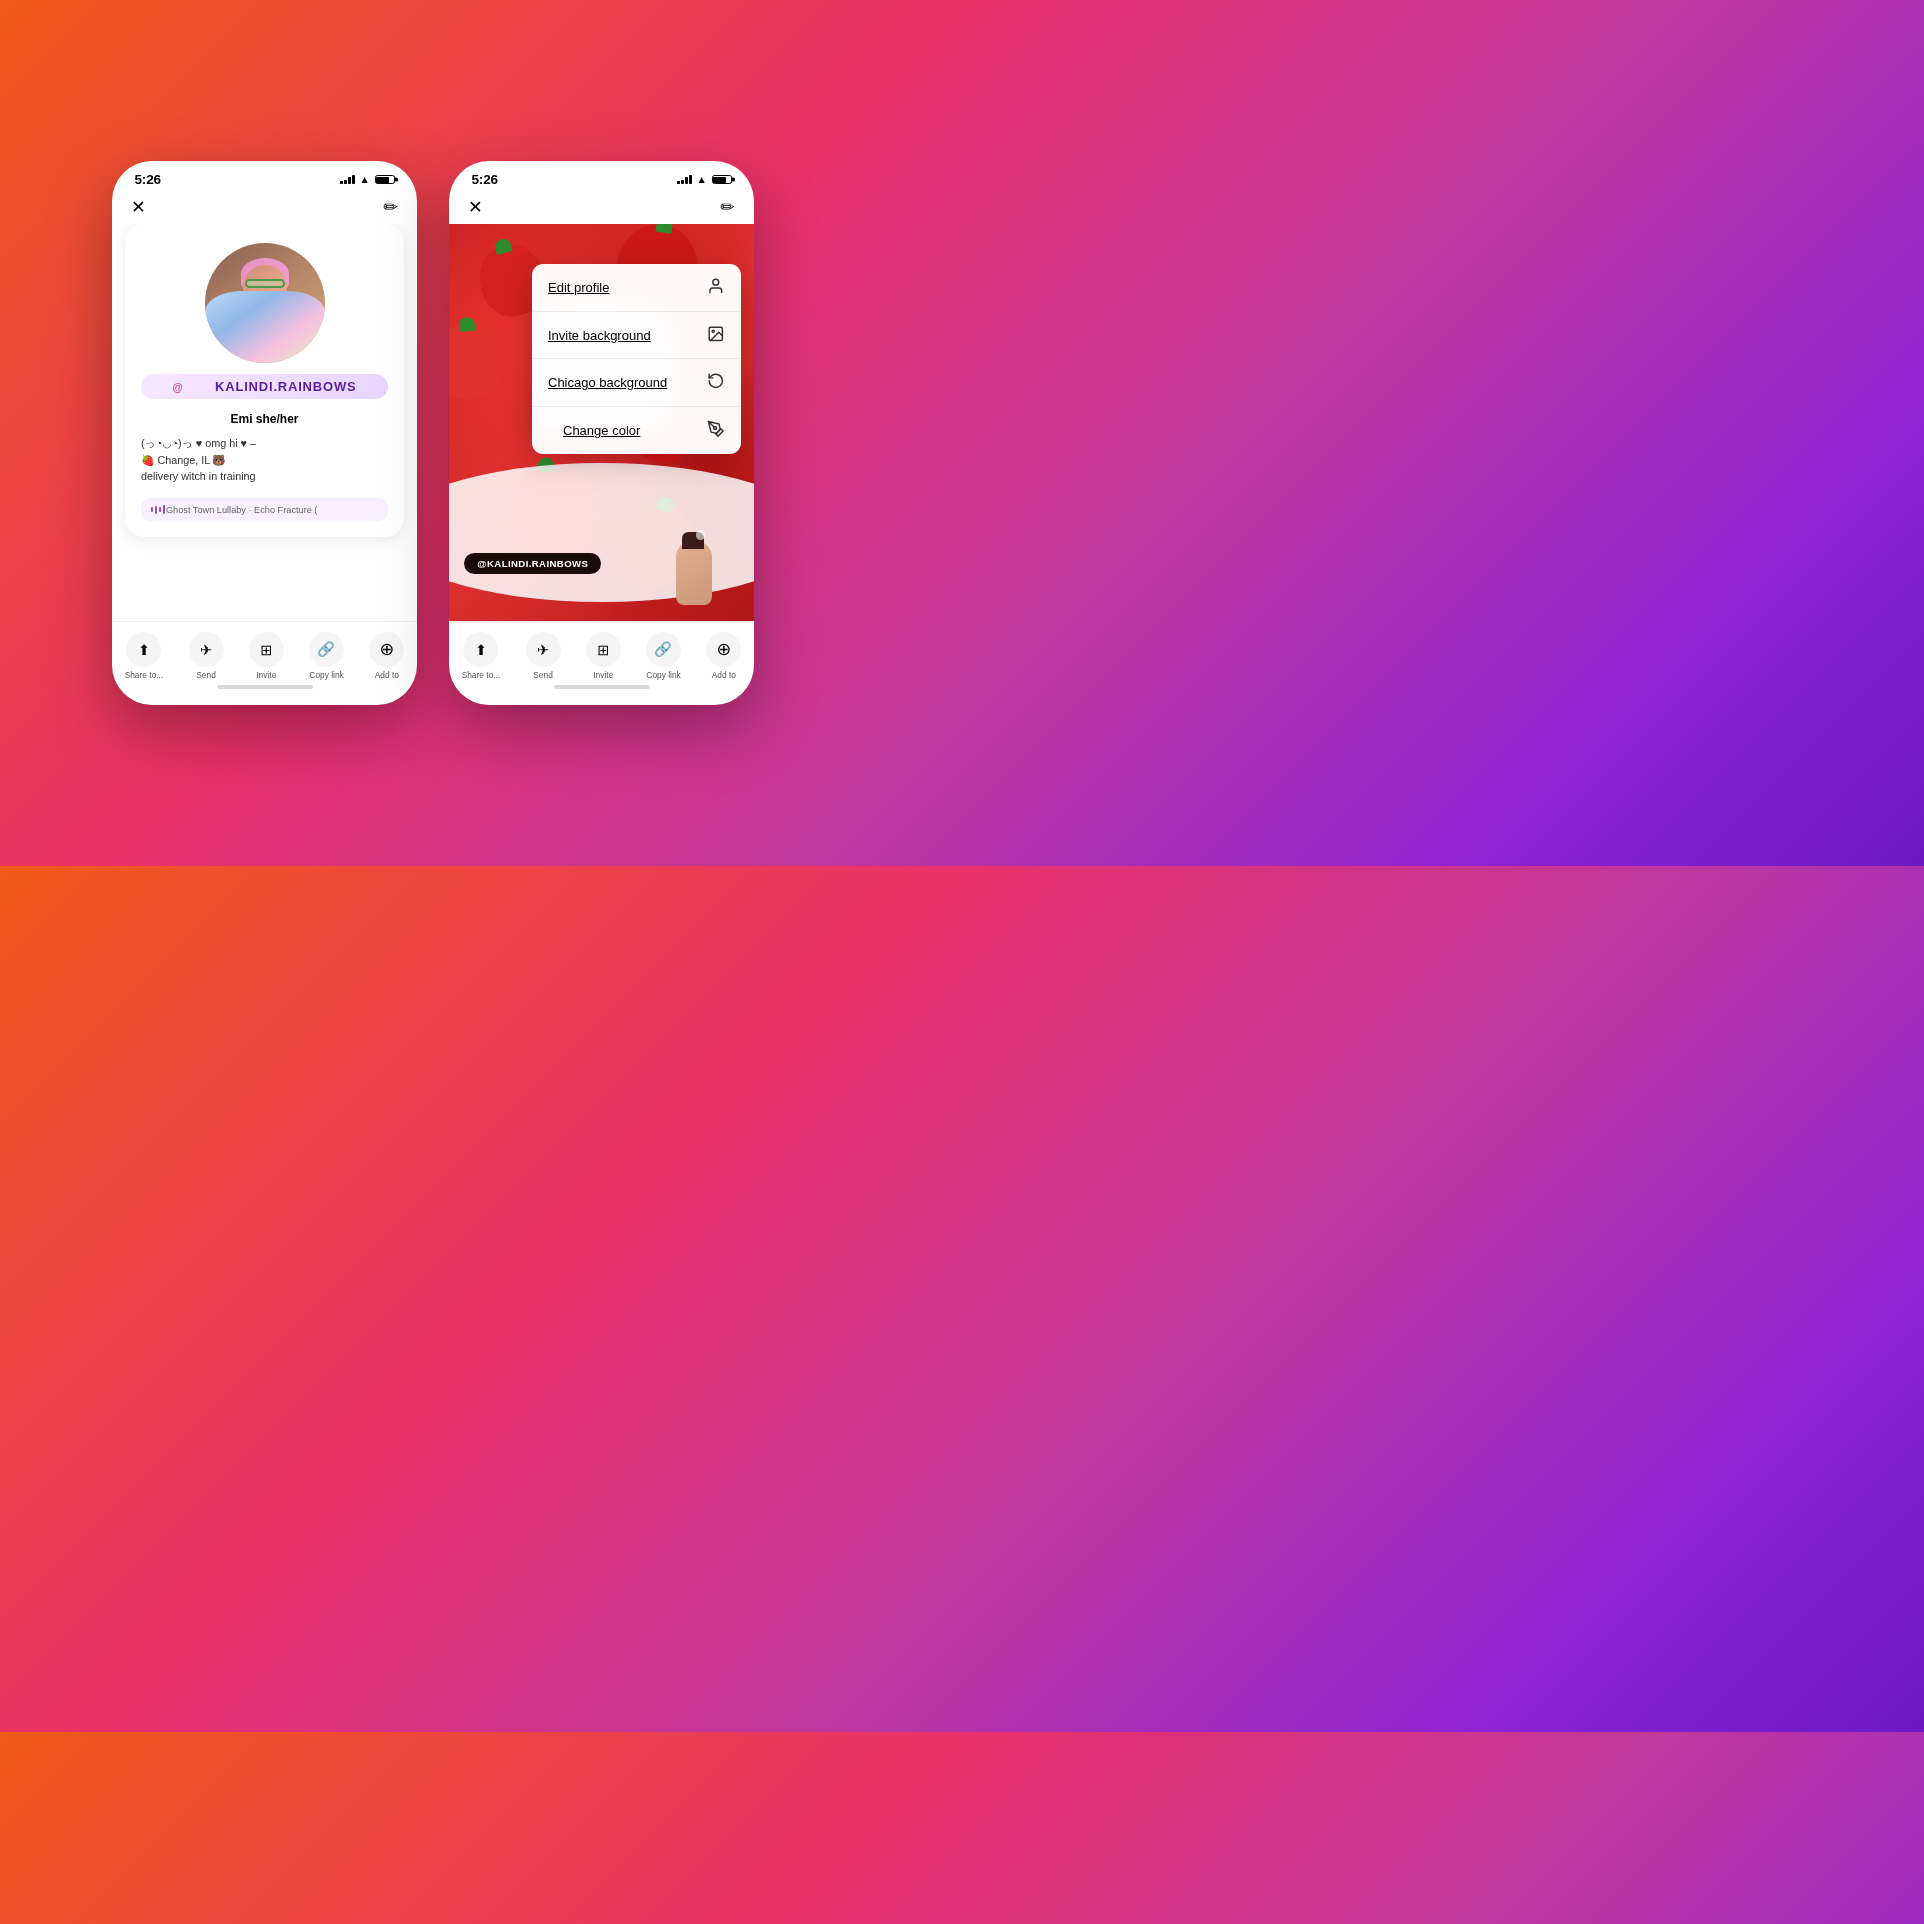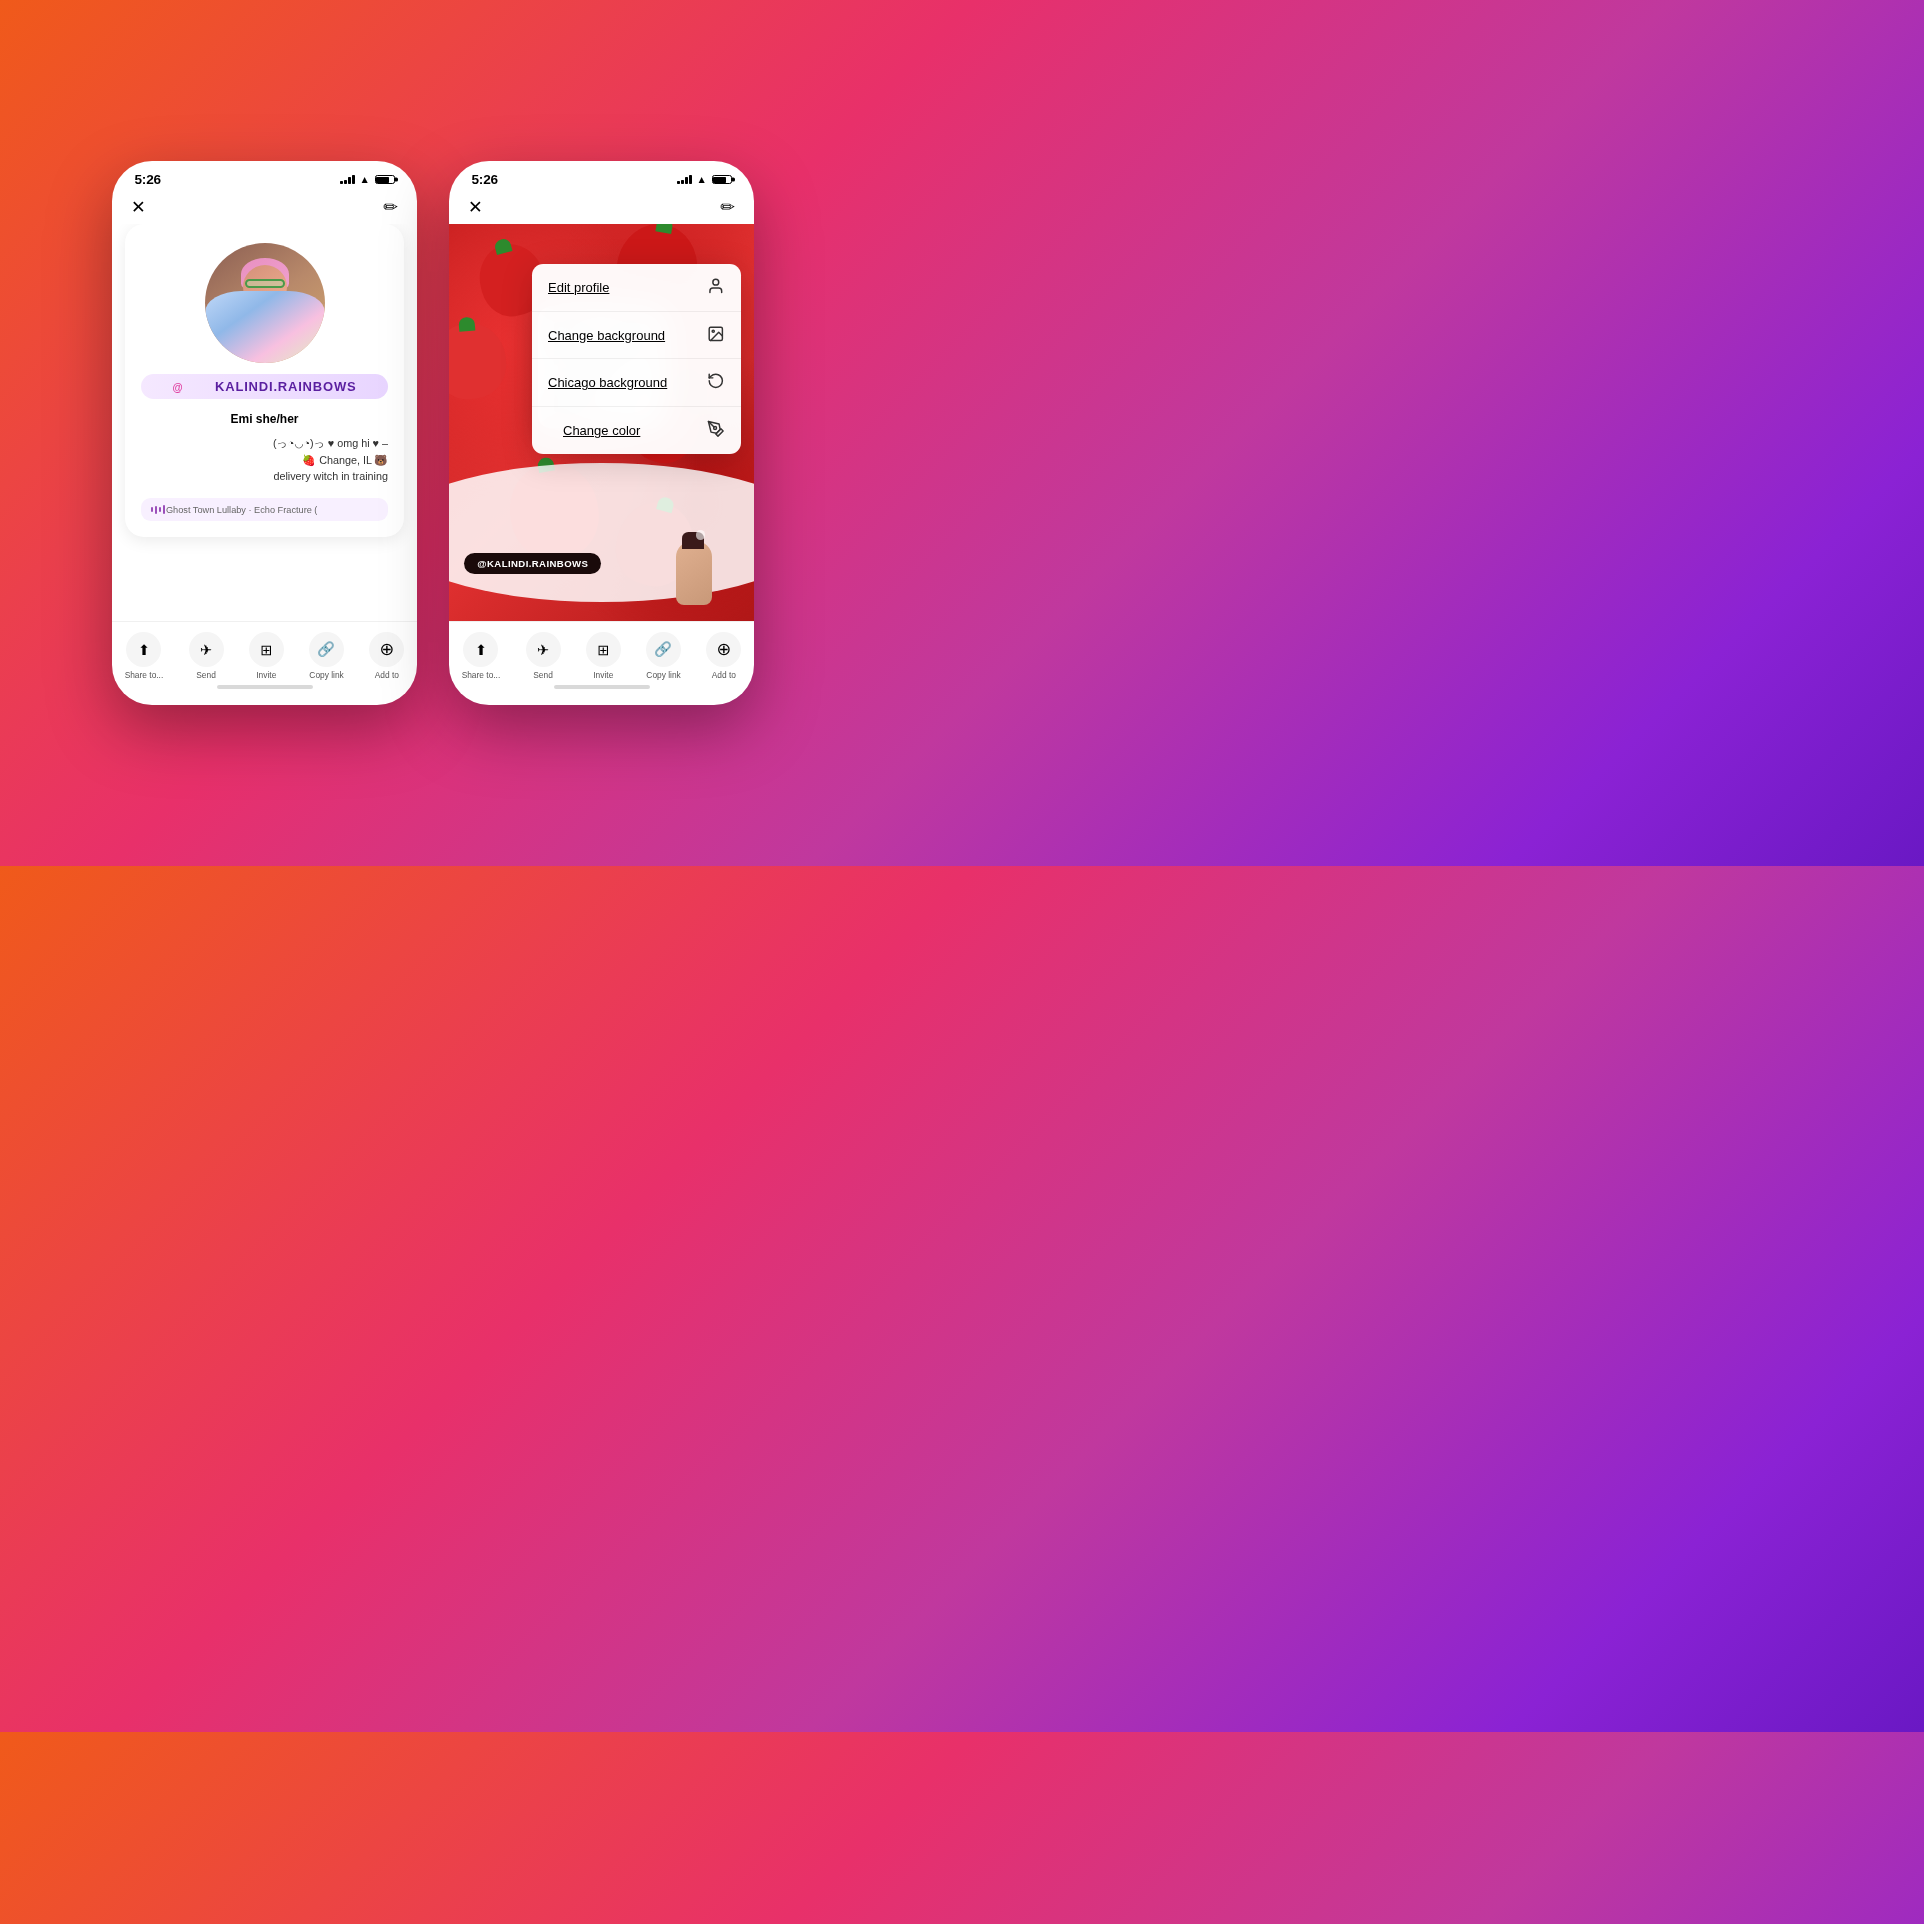--- a/index.html
+++ b/index.html
@@ -141,21 +141,21 @@
 
     .profile-name {
       text-align: center;
       font-size: 12px;
       font-weight: 700;
       color: #000;
       margin-bottom: 9px;
     }
 
     .profile-bio {
-      text-align: right;
+      text-align: left;
       font-size: 10.8px;
       color: #333;
       line-height: 1.55;
       margin-bottom: 13px;
     }
 
     .music-bar {
       display: flex;
       align-items: center;
       gap: 1px;
@@ -681,21 +681,21 @@
       <div class="menu-item">
         <span class="menu-item-label">Edit profile</span>
         <span class="menu-item-icon">
           <svg width="17.6" height="17.6" viewBox="0 0 24 24" fill="none" stroke="#333" stroke-width="2" stroke-linecap="round" stroke-linejoin="round">
             <path d="M20 21v-2a4 4 0 0 0-4-4H8a4 4 0 0 0-4 4v2"></path>
             <circle cx="12" cy="7" r="4"></circle>
           </svg>
         </span>
       </div>
       <div class="menu-item">
-        <span class="menu-item-label">Change background</span>
+        <span class="menu-item-label">Invite background</span>
         <span class="menu-item-icon">
           <svg width="17.6" height="17.6" viewBox="0 0 24 24" fill="none" stroke="#333" stroke-width="2" stroke-linecap="round" stroke-linejoin="round">
             <rect x="3" y="3" width="18" height="18" rx="2" ry="2"></rect>
             <circle cx="8.5" cy="8.5" r="1.5"></circle>
             <polyline points="21 15 16 10 5 21"></polyline>
           </svg>
         </span>
       </div>
       <div class="menu-item">
         <span class="menu-item-label">Chicago background</span>

